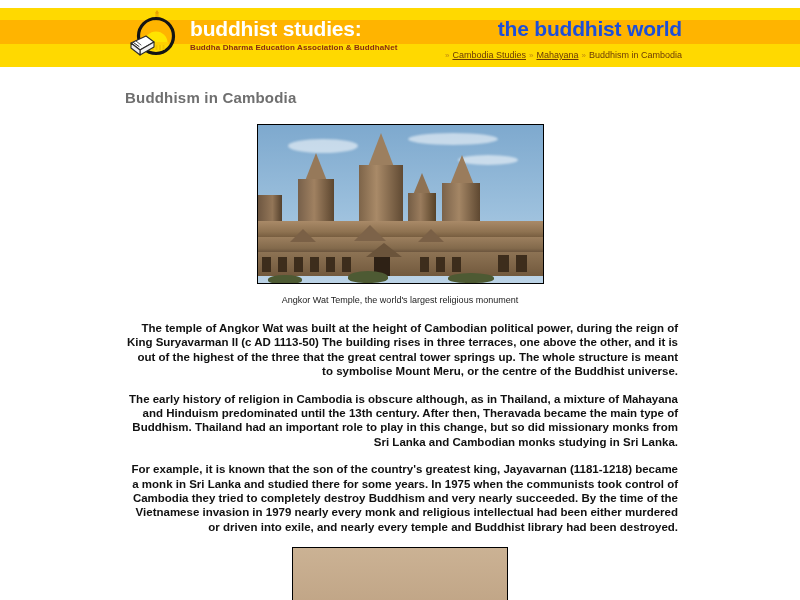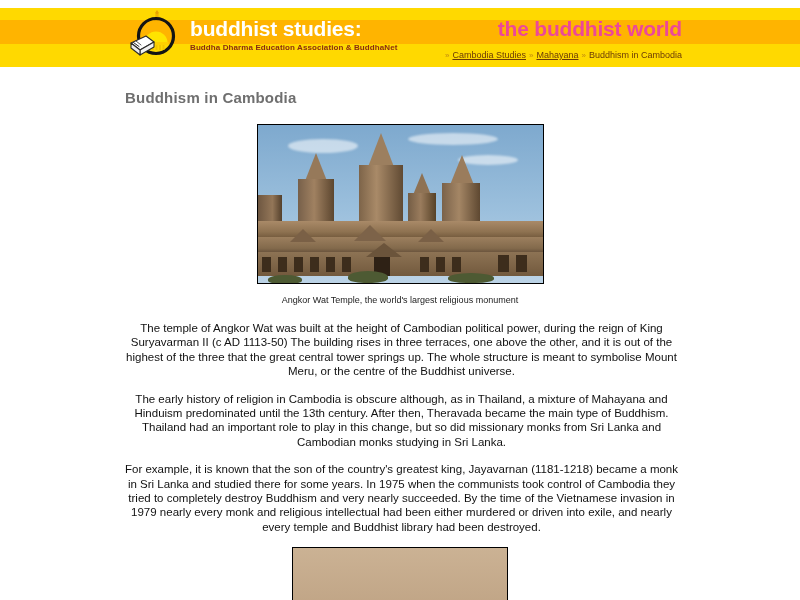--- a/index.html
+++ b/index.html
@@ -78,21 +78,21 @@
     letter-spacing: 0.1px;
     z-index: 6;
     text-align: center;
   }
   .title-right {
     position: absolute;
     right: 118px;
     top: 18px;
     font-size: 21px;
     font-weight: bold;
-    color: #ec4899;
+    color: #1d4ed8;
     letter-spacing: -0.2px;
     line-height: 1;
     z-index: 6;
   }
 
   .breadcrumb {
     position: absolute;
     right: 118px;
     top: 50px;
     font-size: 9px;
@@ -151,21 +151,22 @@
 
   .body-text {
     margin: 0 125px 0 125px;
     width: 553px;
   }
   .body-text p {
     font-size: 11.5px;
     line-height: 14.4px;
     color: #111;
     margin: 0 0 13px 0;
-    text-align: center;
+    text-align: right;
+    font-weight: bold;
   }
   .first-para {
     margin-top: 16px !important;
   }
 
   .figure-bottom {
     margin-top: 3px;
     text-align: center;
   }
   .photo-monks {

